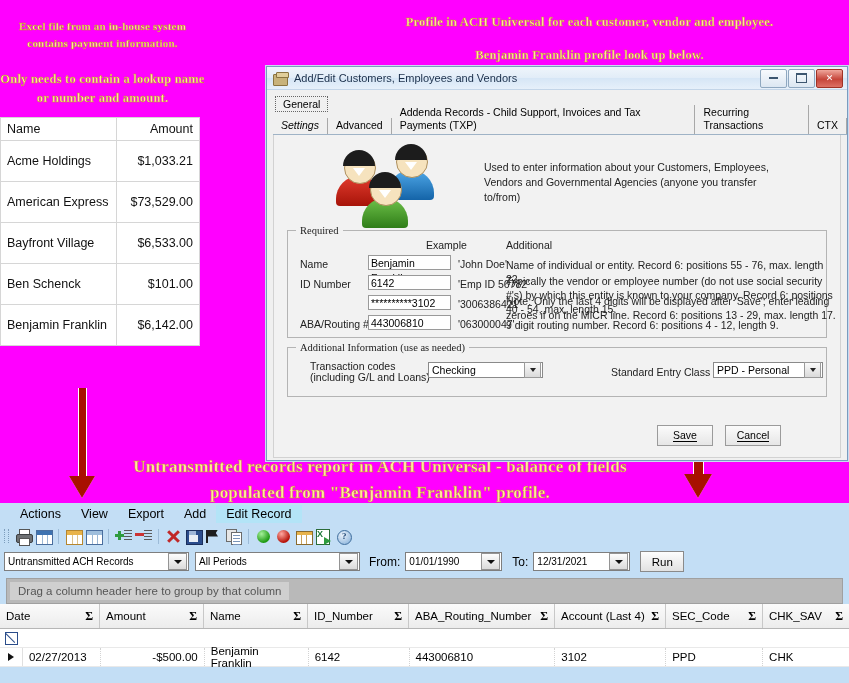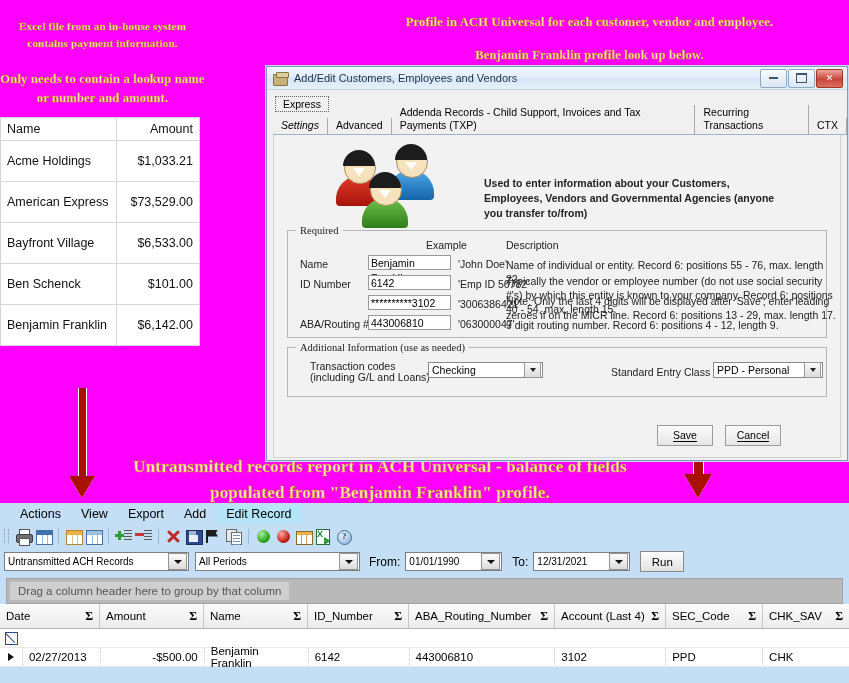--- a/index.html
+++ b/index.html
@@ -111,21 +111,21 @@
   
   #people{position:absolute;left:62px;top:9px;width:115px;height:80px;}
   .person{position:absolute;}
   .p-head{width:30px;height:30px;border-radius:50%;background:#F6E3BE;border:1px solid #AD8F5E;position:absolute;left:8px;top:0;}
   .p-hair{position:absolute;left:7px;top:-2px;width:32px;height:16px;background:#1C1C1C;border-radius:16px 16px 0 0;}
   .p-body{position:absolute;left:0;top:24px;width:46px;height:30px;border-radius:23px 23px 4px 4px;}
   .p-smile{position:absolute;left:17px;top:16px;width:0;height:0;border-left:6px solid transparent;border-right:6px solid transparent;border-top:8px solid #fff;}
   #pr-red{left:0;top:8px;}   #pr-red .p-body{background:linear-gradient(to bottom,#E23B2E,#A71409);}
   #pr-blue{left:52px;top:2px;} #pr-blue .p-body{background:linear-gradient(to bottom,#4FA8E8,#1464A8);}
   #pr-green{left:26px;top:30px;} #pr-green .p-body{background:linear-gradient(to bottom,#6FC24A,#2F7D18);}
-  #blurb{position:absolute;left:210px;top:41px;width:300px;font-size:10.5px;line-height:1.45;color:#222;font-weight:bold;}
+  #blurb{position:absolute;left:210px;top:25px;width:300px;font-size:10.5px;line-height:1.45;color:#222;}
 
   
   .group{position:absolute;border:1px solid #B4B4B4;}
   .group > .legend{
     position:absolute;top:-6px;left:8px;background:#F2F2F2;padding:0 4px;font-size:10.5px;color:#222;font-family:Liberation Serif, serif;
   }
   #grp-required{left:13px;top:95px;width:538px;height:106px;}
   #grp-additional{left:13px;top:212px;width:538px;height:48px;}
 
   .colhdr{position:absolute;font-size:10.5px;color:#222;}
@@ -313,21 +313,21 @@
     <div class="wbtn">
         <div class="wmin"></div>
       </div>
     <div class="wbtn">
         <div class="wbox"></div>
       </div>
     <div class="wbtn" id="btn-close">✕</div>
   </div>
 
   <div id="tabrow-outer">
-    <span class="tab-outer">Express</span>
+    <span class="tab-outer">General</span>
   </div>
 
   <div id="tabrow-inner">
     <div class="tab active">Settings</div>
     <div class="tab">Advanced</div>
     <div class="tab">Addenda Records - Child Support, Invoices and Tax Payments (TXP)</div>
     <div class="tab">Recurring Transactions</div>
     <div class="tab">CTX</div>
     <div id="tab-filler"></div>
   </div>
@@ -353,21 +353,21 @@
           <div class="p-hair"></div>
           <div class="p-smile"></div>
         </div>
     </div>
     <div id="blurb">Used to enter information about your Customers, Employees, Vendors and Governmental Agencies (anyone you transfer to/from)</div>
 
     <div class="group" id="grp-required">
       <span class="legend">Required</span>
 
       <span class="colhdr" style="left:138px;top:8px;">Example</span>
-      <span class="colhdr" style="left:218px;top:8px;">Description</span>
+      <span class="colhdr" style="left:218px;top:8px;">Additional</span>
 
       <span class="flabel" style="left:12px;top:27px;">Name</span>
       <div class="finput" style="left:80px;top:24px;width:83px;">Benjamin Franklin</div>
       <span class="fexample" style="left:170px;top:27px;">'John Doe'</span>
       <span class="fdesc" style="left:218px;top:27px;">Name of individual or entity. Record 6: positions 55 - 76, max. length 22.</span>
 
       <span class="flabel" style="left:12px;top:47px;">ID Number</span>
       <div class="finput" style="left:80px;top:44px;width:83px;">6142</div>
       <span class="fexample" style="left:170px;top:47px;">'Emp ID 56782'</span>
       <span class="fdesc" style="left:218px;top:43px;">Typically the vendor or employee number (do not use social security #'s) by which this entity is known to your company. Record 6: positions 40 - 54, max. length 15.</span>

